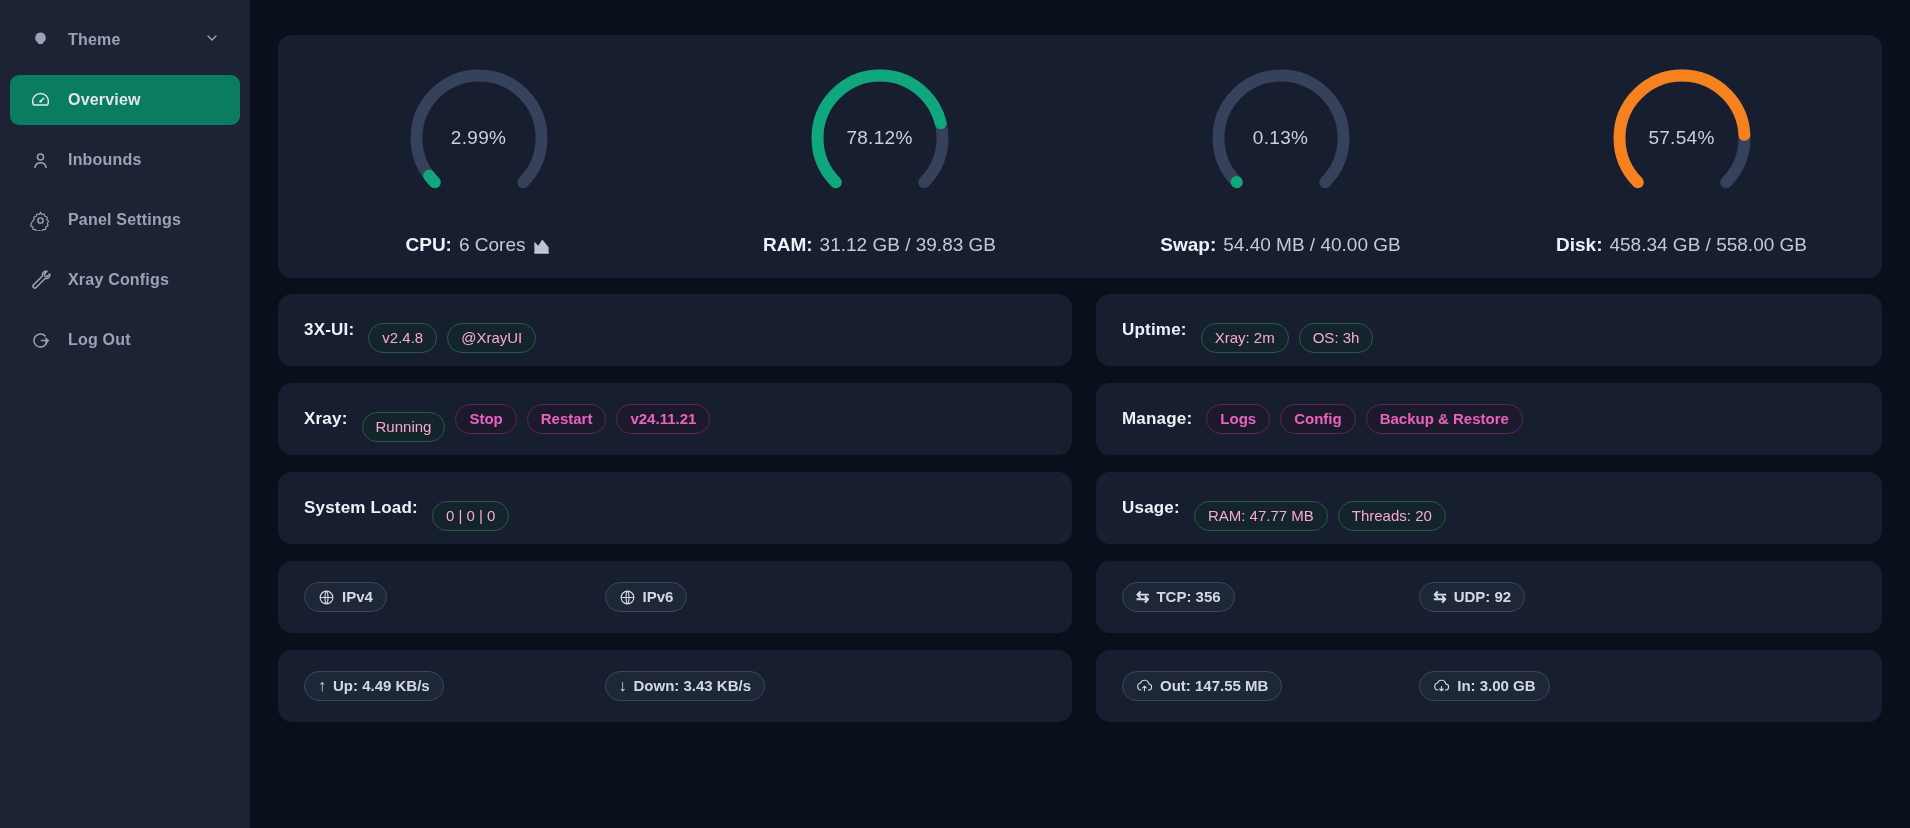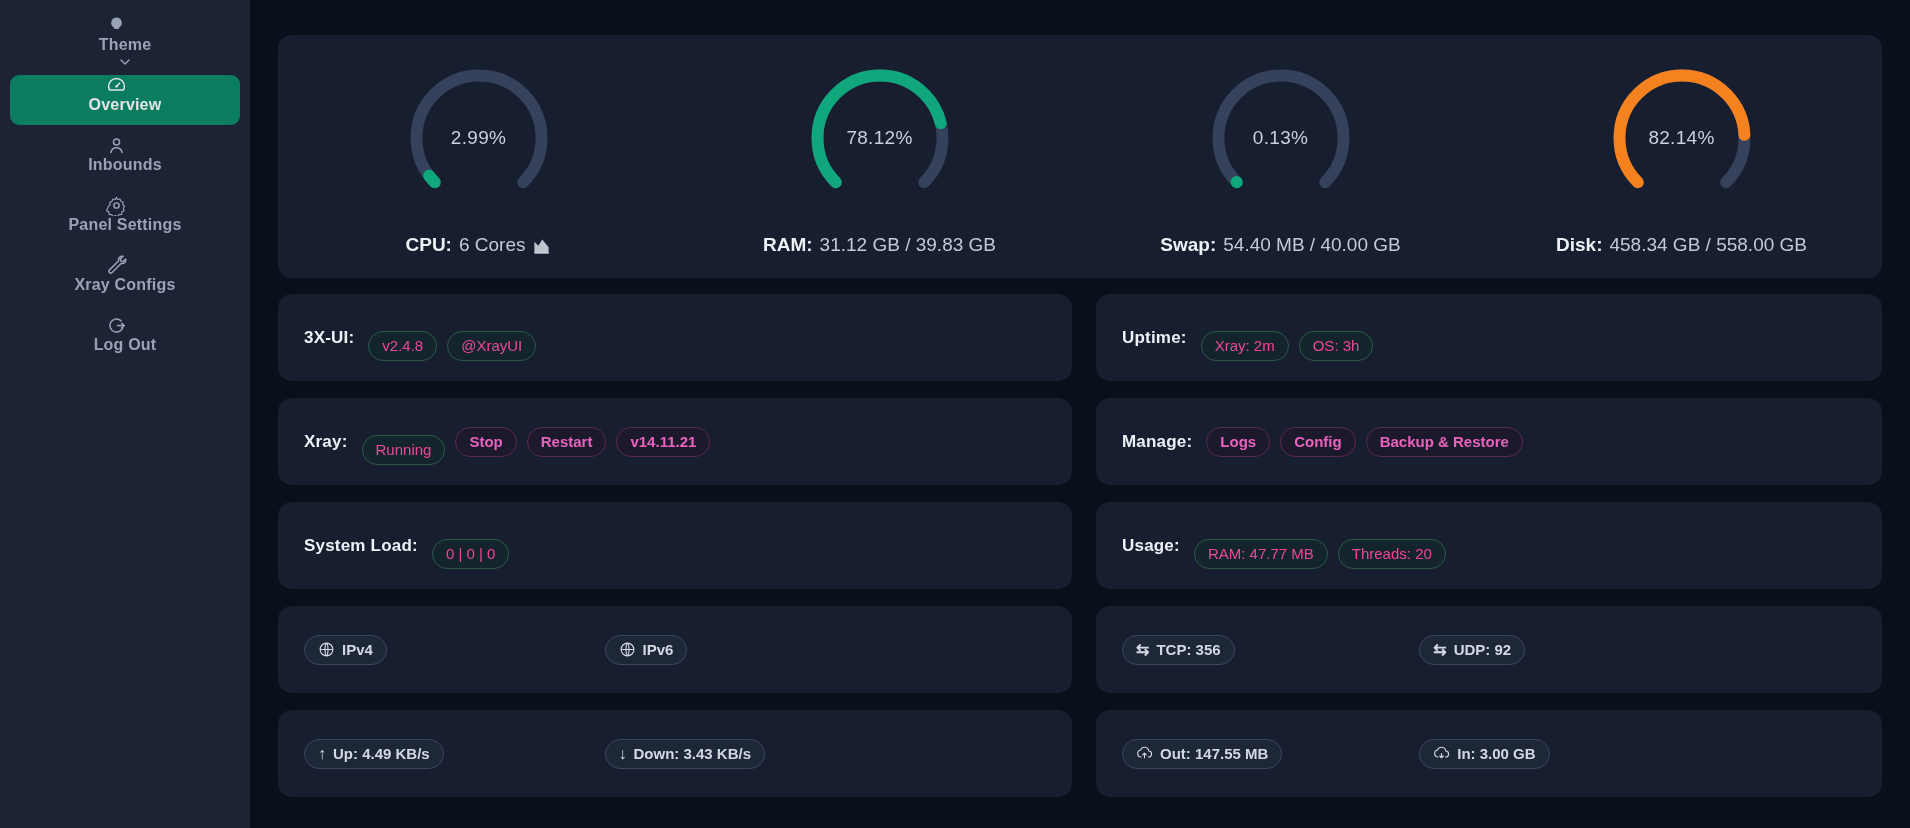--- a/index.html
+++ b/index.html
@@ -17,21 +17,20 @@
     background:#1b2334;
     padding-top:15px;
     flex-shrink:0;
   }
   .side-item {
     display:flex; align-items:center;
     height:50px; margin:0 10px 10px 10px;
     padding:0 20px; border-radius:9px;
     color:#9aa3b5; font-size:16px; font-weight:700;
     cursor:pointer;
-    flex-direction:column;
   }
   .side-item .s-icon { width:21px; height:21px; margin-right:17px; display:flex; align-items:center; justify-content:center; }
   .side-item .s-icon svg { width:21px; height:21px; stroke:currentColor; fill:none; stroke-width:1.7; stroke-linecap:round; stroke-linejoin:round; }
   .side-item .s-label { flex:1; letter-spacing:.2px; }
   .side-item .chev svg { width:16px; height:16px; stroke:currentColor; fill:none; stroke-width:2; stroke-linecap:round; }
   .side-item.active { background:#0a7c60; color:#e5e5e5; }
 
   
   .main { flex:1; padding:35px 36px 0 28px; }
   .card {
@@ -54,32 +53,32 @@
     font-size:19px; color:#c9d0dc; letter-spacing:.3px;
   }
   .gauge-label { margin-top:21px; font-size:19px; color:#c3cad6; display:flex; align-items:center; gap:7px; }
   .gauge-label .g-title { color:#eef1f6; font-weight:700; }
   .chart-icon svg { width:19px; height:19px; fill:#cfd6e0; display:block; margin-top:2px; }
 
   
   .grid-rows { display:flex; flex-direction:column; gap:17px; }
   .row { display:grid; grid-template-columns:794px 786px; gap:24px; }
   .row-card {
-    height:87px; display:flex; align-items:center; padding:0 26px;
+    height:72px; display:flex; align-items:center; padding:0 26px;
   }
   .row-label { font-size:17px; font-weight:700; color:#eef1f6; margin-right:14px; letter-spacing:.2px; }
   .badges { display:flex; align-items:center; gap:10px; }
 
   .badge {
     display:inline-flex; align-items:center; gap:7px;
     border-radius:999px; padding:4px 13px;
     font-size:15px; line-height:20px; border:1px solid transparent;
     white-space:nowrap;
   }
-  .badge-green { color:#ec4899; border-color:#2a5a47; background:rgba(18,54,44,.30);margin-top:16px; }
+  .badge-green { color:#f9a8d4; border-color:#2a5a47; background:rgba(18,54,44,.30);margin-top:16px; }
   .badge-pink  { color:#e763be; border-color:#5c2752; background:rgba(48,18,44,.30);font-weight:bold; }
   .badge-neutral { color:#d3d9e3; border-color:#3d475c; background:#1e2738;font-weight:bold; }
   .badge .b-icon { display:flex; align-items:center; }
   .badge .b-icon svg { width:17px; height:17px; display:block; }
   .badge .glyph { font-size:16px; line-height:16px; }
 
   .pair-card { padding:0 26px; }
   .pair-card .cells { display:grid; grid-template-columns:40.5% 1fr; width:100%; align-items:center; }
 </style>
 </head>
@@ -206,21 +205,21 @@
           <span class="g-val">54.40 MB / 40.00 GB</span>
         </div>
       </div>
 
       <div class="gauge-block">
         <div class="gauge-wrap">
           <svg viewBox="0 0 120 120">
             <path class="gauge-track" d="M 24.64 95.36 A 50 50 0 1 1 95.36 95.36" fill="none" stroke-width="9.5" stroke-linecap="round"></path>
             <path class="gauge-fill" d="M 24.64 95.36 A 50 50 0 1 1 95.36 95.36" fill="none" stroke-width="9.5" stroke-linecap="round" stroke="#f5821f" stroke-dasharray="193.538268 245.62"></path>
           </svg>
-          <div class="gauge-pct">82.14%</div>
+          <div class="gauge-pct">57.54%</div>
         </div>
         <div class="gauge-label">
           <span class="g-title">Disk:</span>
           <span class="g-val">458.34 GB / 558.00 GB</span>
         </div>
       </div>
 
     </section>
 
     <div class="grid-rows">
@@ -242,21 +241,21 @@
         </section>
       </div>
 
       <div class="row">
         <section class="card row-card">
           <span class="row-label">Xray:</span>
           <div class="badges">
             <span class="badge badge-green">Running</span>
             <span class="badge badge-pink">Stop</span>
             <span class="badge badge-pink">Restart</span>
-            <span class="badge badge-pink">v14.11.21</span>
+            <span class="badge badge-pink">v24.11.21</span>
           </div>
         </section>
         <section class="card row-card">
           <span class="row-label">Manage:</span>
           <div class="badges">
             <span class="badge badge-pink">Logs</span>
             <span class="badge badge-pink">Config</span>
             <span class="badge badge-pink">Backup &amp; Restore</span>
           </div>
         </section>

